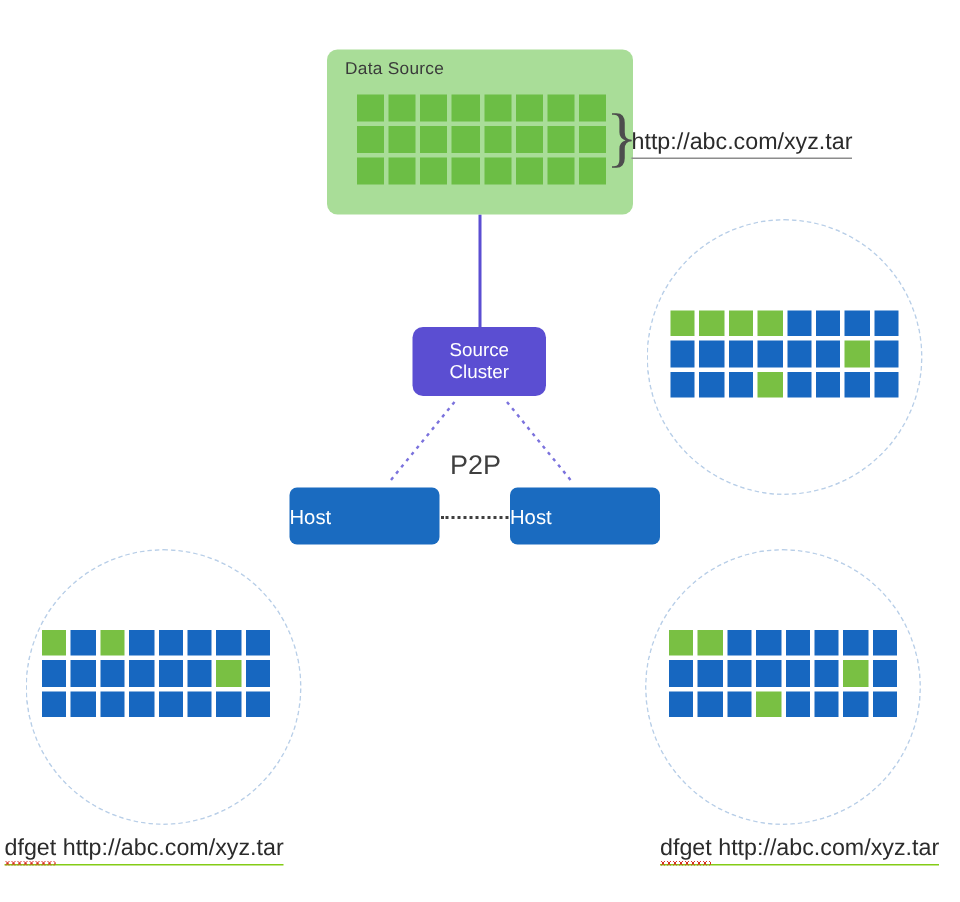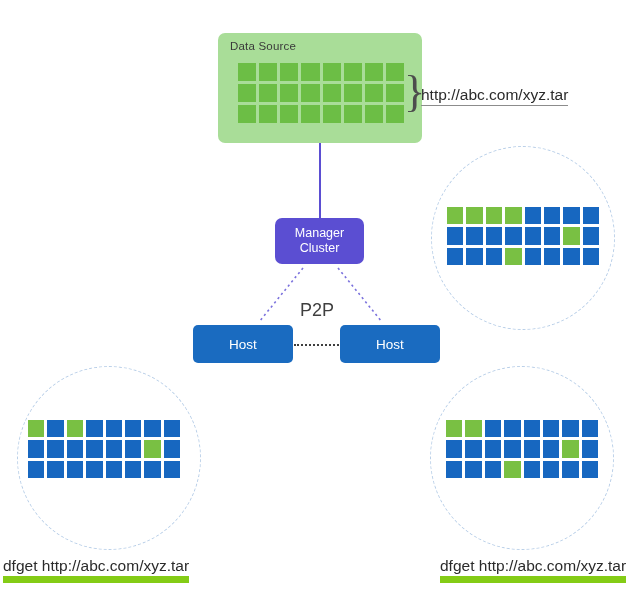--- a/index.html
+++ b/index.html
@@ -69,21 +69,21 @@
   }
   .cm-box span{display:block;}
 
   
   .host-box{
     top:325px;width:100px;height:38px;
     background:#1a6bc0;
     border-radius:5px;
     color:#ffffff;
     font-size:13.5px;
-    display:flex;align-items:center;justify-content:center;
+    display:flex;align-items:center;justify-content:flex-start;
     box-sizing:border-box;
   }
   .host-left{left:193px;}
   .host-right{left:340px;}
 
   
   .p2p-label{
     left:300px;top:300px;
     font-size:18px;color:#3f3f3f;
     white-space:nowrap;
@@ -123,21 +123,21 @@
   .g-bl{left:28px;top:420px;}
   .g-br{left:446px;top:420px;}
   .blk-b{background:#1767c0;}
   .blk-g{background:#79c043;}
 
   
   .caption{
     top:557px;
     font-size:15.5px;color:#2b2b2b;
     white-space:nowrap;
-    border-bottom:7px solid #84cc16;
+    border-bottom:1px solid #84cc16;
     padding-bottom:1px;
   }
   .cap-left{left:3px;}
   .cap-right{left:440px;}
   .squig{
     position:relative;
     background-image:
       linear-gradient(45deg,transparent 45%,#d92d20 45%,#d92d20 55%,transparent 55%),
       linear-gradient(-45deg,transparent 45%,#d92d20 45%,#d92d20 55%,transparent 55%);
     background-size:4px 3px;
@@ -190,21 +190,21 @@
         <div class="ds-cell"></div>
         <div class="ds-cell"></div>
       </div>
   </div>
 
   <div class="abs brace">}</div>
   <div class="abs src-url">http://abc.com/xyz.tar</div>
 
   <div class="abs cm-box">
     <div>
-      <span>Manager</span>
+      <span>Source</span>
       <span>Cluster</span>
     </div>
   </div>
 
   <div class="abs p2p-label">P2P</div>
 
   <div class="abs host-box host-left">
     <span>Host</span>
   </div>
   <div class="abs host-box host-right">

